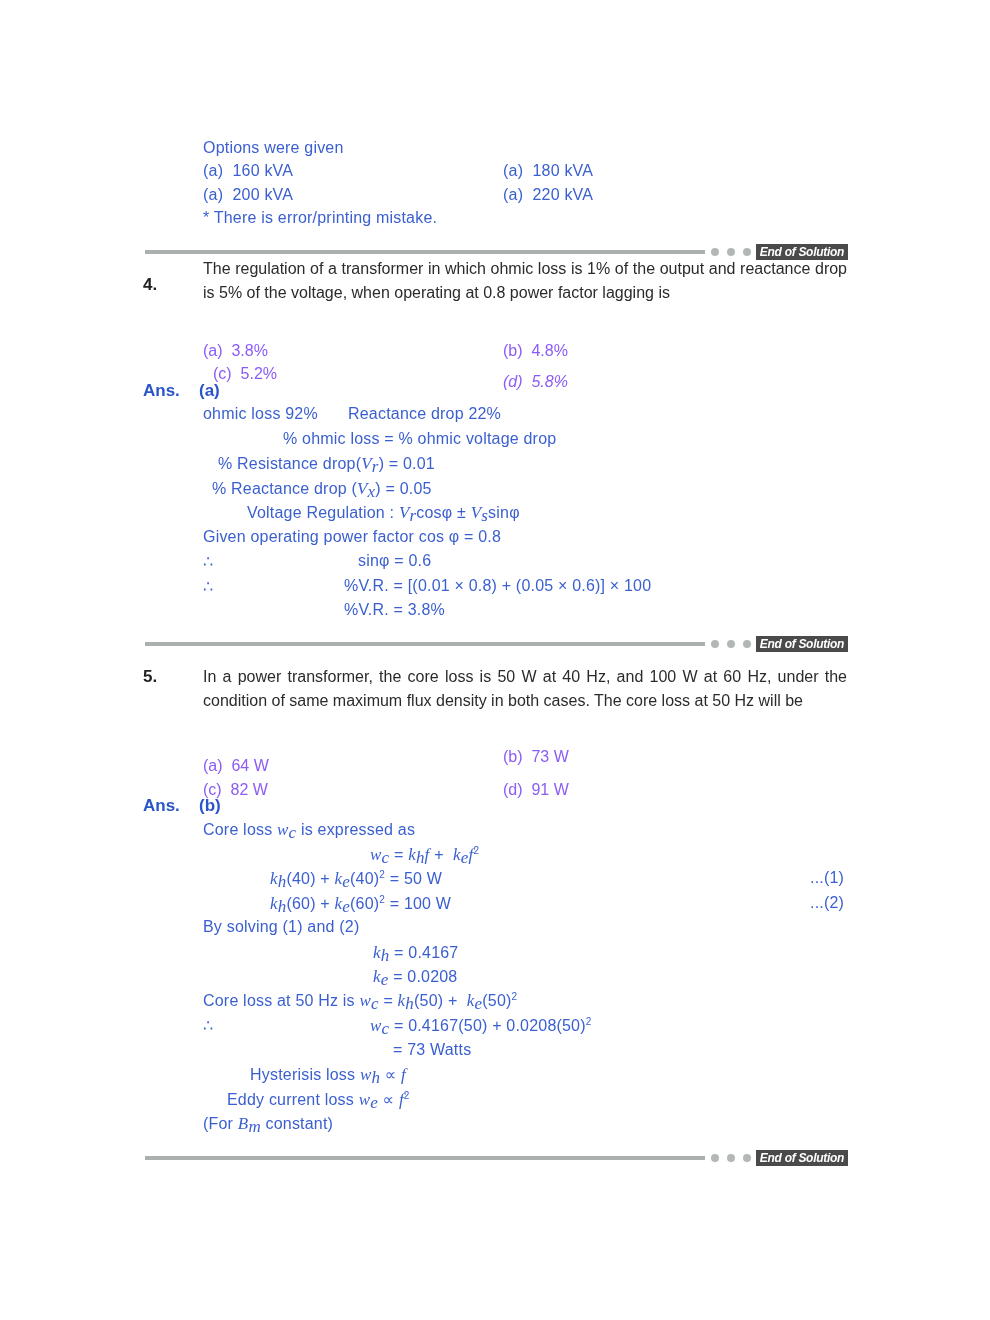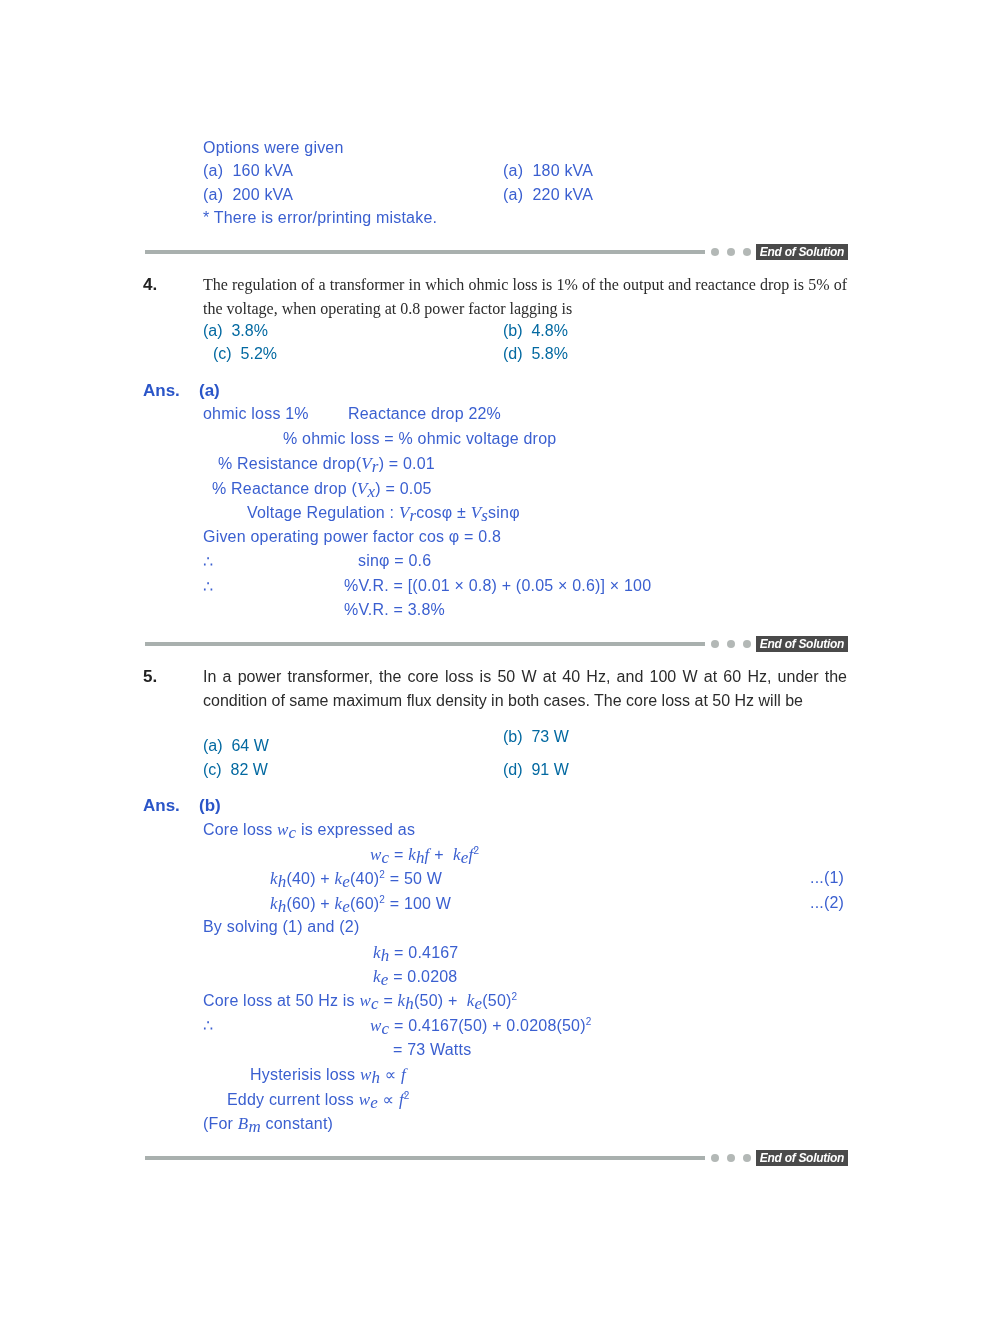--- a/index.html
+++ b/index.html
@@ -1,20 +1,20 @@
 <!DOCTYPE html>
 <html><head>
   <meta charset="utf-8">
   <style>
     html, body { margin: 0; padding: 0; background: #ffffff; }
     body { width: 990px; height: 1320px; position: relative; overflow: hidden;
            font-family: "Liberation Sans", sans-serif; }
     .abs { position: absolute; white-space: nowrap; }
     .blue { color: #3a5fd0; font-size: 16px; letter-spacing: 0.2px; }
-    .black { color: #0369a1; font-size: 16px; }
+    .black { color: #8b5cf6; font-size: 16px; margin-top: 20px; }
     .ans { color: #2a55c8; font-size: 17px; font-weight: bold; }
     .qnum { color: #222; font-size: 17px; font-weight: bold; }
     i { font-family: "Liberation Serif", serif; font-style: italic; font-size: 17px; }
     sub { font-size: 10px; vertical-align: -3px; }
     sup { font-size: 10px; vertical-align: 6px; }
     .divider { position: absolute; left: 145px; width: 703px; height: 16px; }
     .divider .line { position: absolute; left: 0; top: 6px; width: 560px; height: 4px; background: #a9b0ae; }
     .divider .dot { position: absolute; top: 4px; width: 8px; height: 8px; border-radius: 50%; background: #b3b8b6; }
     .divider .tag { position: absolute; right: 0; top: 0; height: 16px; padding: 0 4px; background: #4a4a4a;
                     color: #fff; font-size: 12px; font-style: italic; font-weight: bold; line-height: 16px;
@@ -34,30 +34,30 @@
 
 <div class="divider" style="top:244px;">
   <div class="line"></div>
   <div class="dot" style="left:566px;"></div>
   <div class="dot" style="left:582px;"></div>
   <div class="dot" style="left:598px;"></div>
   <div class="tag">End of Solution</div>
 </div>
 
 <div class="abs qnum" style="left:143px;top:275px;">4.</div>
-<div class="qtext" style="top:273px;font-family:Liberation Serif, serif;">The regulation of a transformer in which ohmic loss is 1% of the output and reactance drop is 5% of the voltage, when operating at 0.8 power factor lagging is</div>
+<div class="qtext" style="top:257px;">The regulation of a transformer in which ohmic loss is 1% of the output and reactance drop is 5% of the voltage, when operating at 0.8 power factor lagging is</div>
 <div class="abs black" style="left:203px;top:322px;"><span>(a)</span>&nbsp;&nbsp;<span>3.8%</span></div>
 <div class="abs black" style="left:503px;top:322px;"><span>(b)</span>&nbsp;&nbsp;<span>4.8%</span></div>
 <div class="abs black" style="left:213px;top:345px;"><span>(c)</span>&nbsp;&nbsp;<span>5.2%</span></div>
-<div class="abs black" style="left:503px;top:345px;"><span>(d)</span>&nbsp;&nbsp;<span>5.8%</span></div>
+<div class="abs black" style="left:503px;top:353px;font-style:italic;"><span>(d)</span>&nbsp;&nbsp;<span>5.8%</span></div>
 
 <div class="abs ans" style="left:143px;top:381px;">Ans.</div>
 <div class="abs ans" style="left:199px;top:381px;">(a)</div>
 
-<div class="abs blue" style="left:203px;top:405px;">ohmic loss 1%</div>
+<div class="abs blue" style="left:203px;top:405px;">ohmic loss 92%</div>
 <div class="abs blue" style="left:348px;top:405px;">Reactance drop 22%</div>
 <div class="abs blue" style="left:283px;top:430px;">% ohmic loss = % ohmic voltage drop</div>
 <div class="abs blue" style="left:218px;top:454px;"><span>% Resistance drop(</span><i>V</i><sub><i>r</i></sub><span>) = 0.01</span></div>
 <div class="abs blue" style="left:212px;top:479px;"><span>% Reactance drop (</span><i>V</i><sub><i>x</i></sub><span>) = 0.05</span></div>
 <div class="abs blue" style="left:247px;top:503px;"><span>Voltage Regulation  :  </span><i>V</i><sub><i>r</i></sub><span>cosφ ± </span><i>V</i><sub><i>s</i></sub><span>sinφ</span></div>
 <div class="abs blue" style="left:203px;top:528px;">Given operating power factor cos φ = 0.8</div>
 <div class="abs blue" style="left:203px;top:552px;">∴</div>
 <div class="abs blue" style="left:358px;top:552px;">sinφ = 0.6</div>
 <div class="abs blue" style="left:203px;top:577px;">∴</div>
 <div class="abs blue" style="left:344px;top:577px;">%V.R. = [(0.01 × 0.8) + (0.05 × 0.6)] × 100</div>

